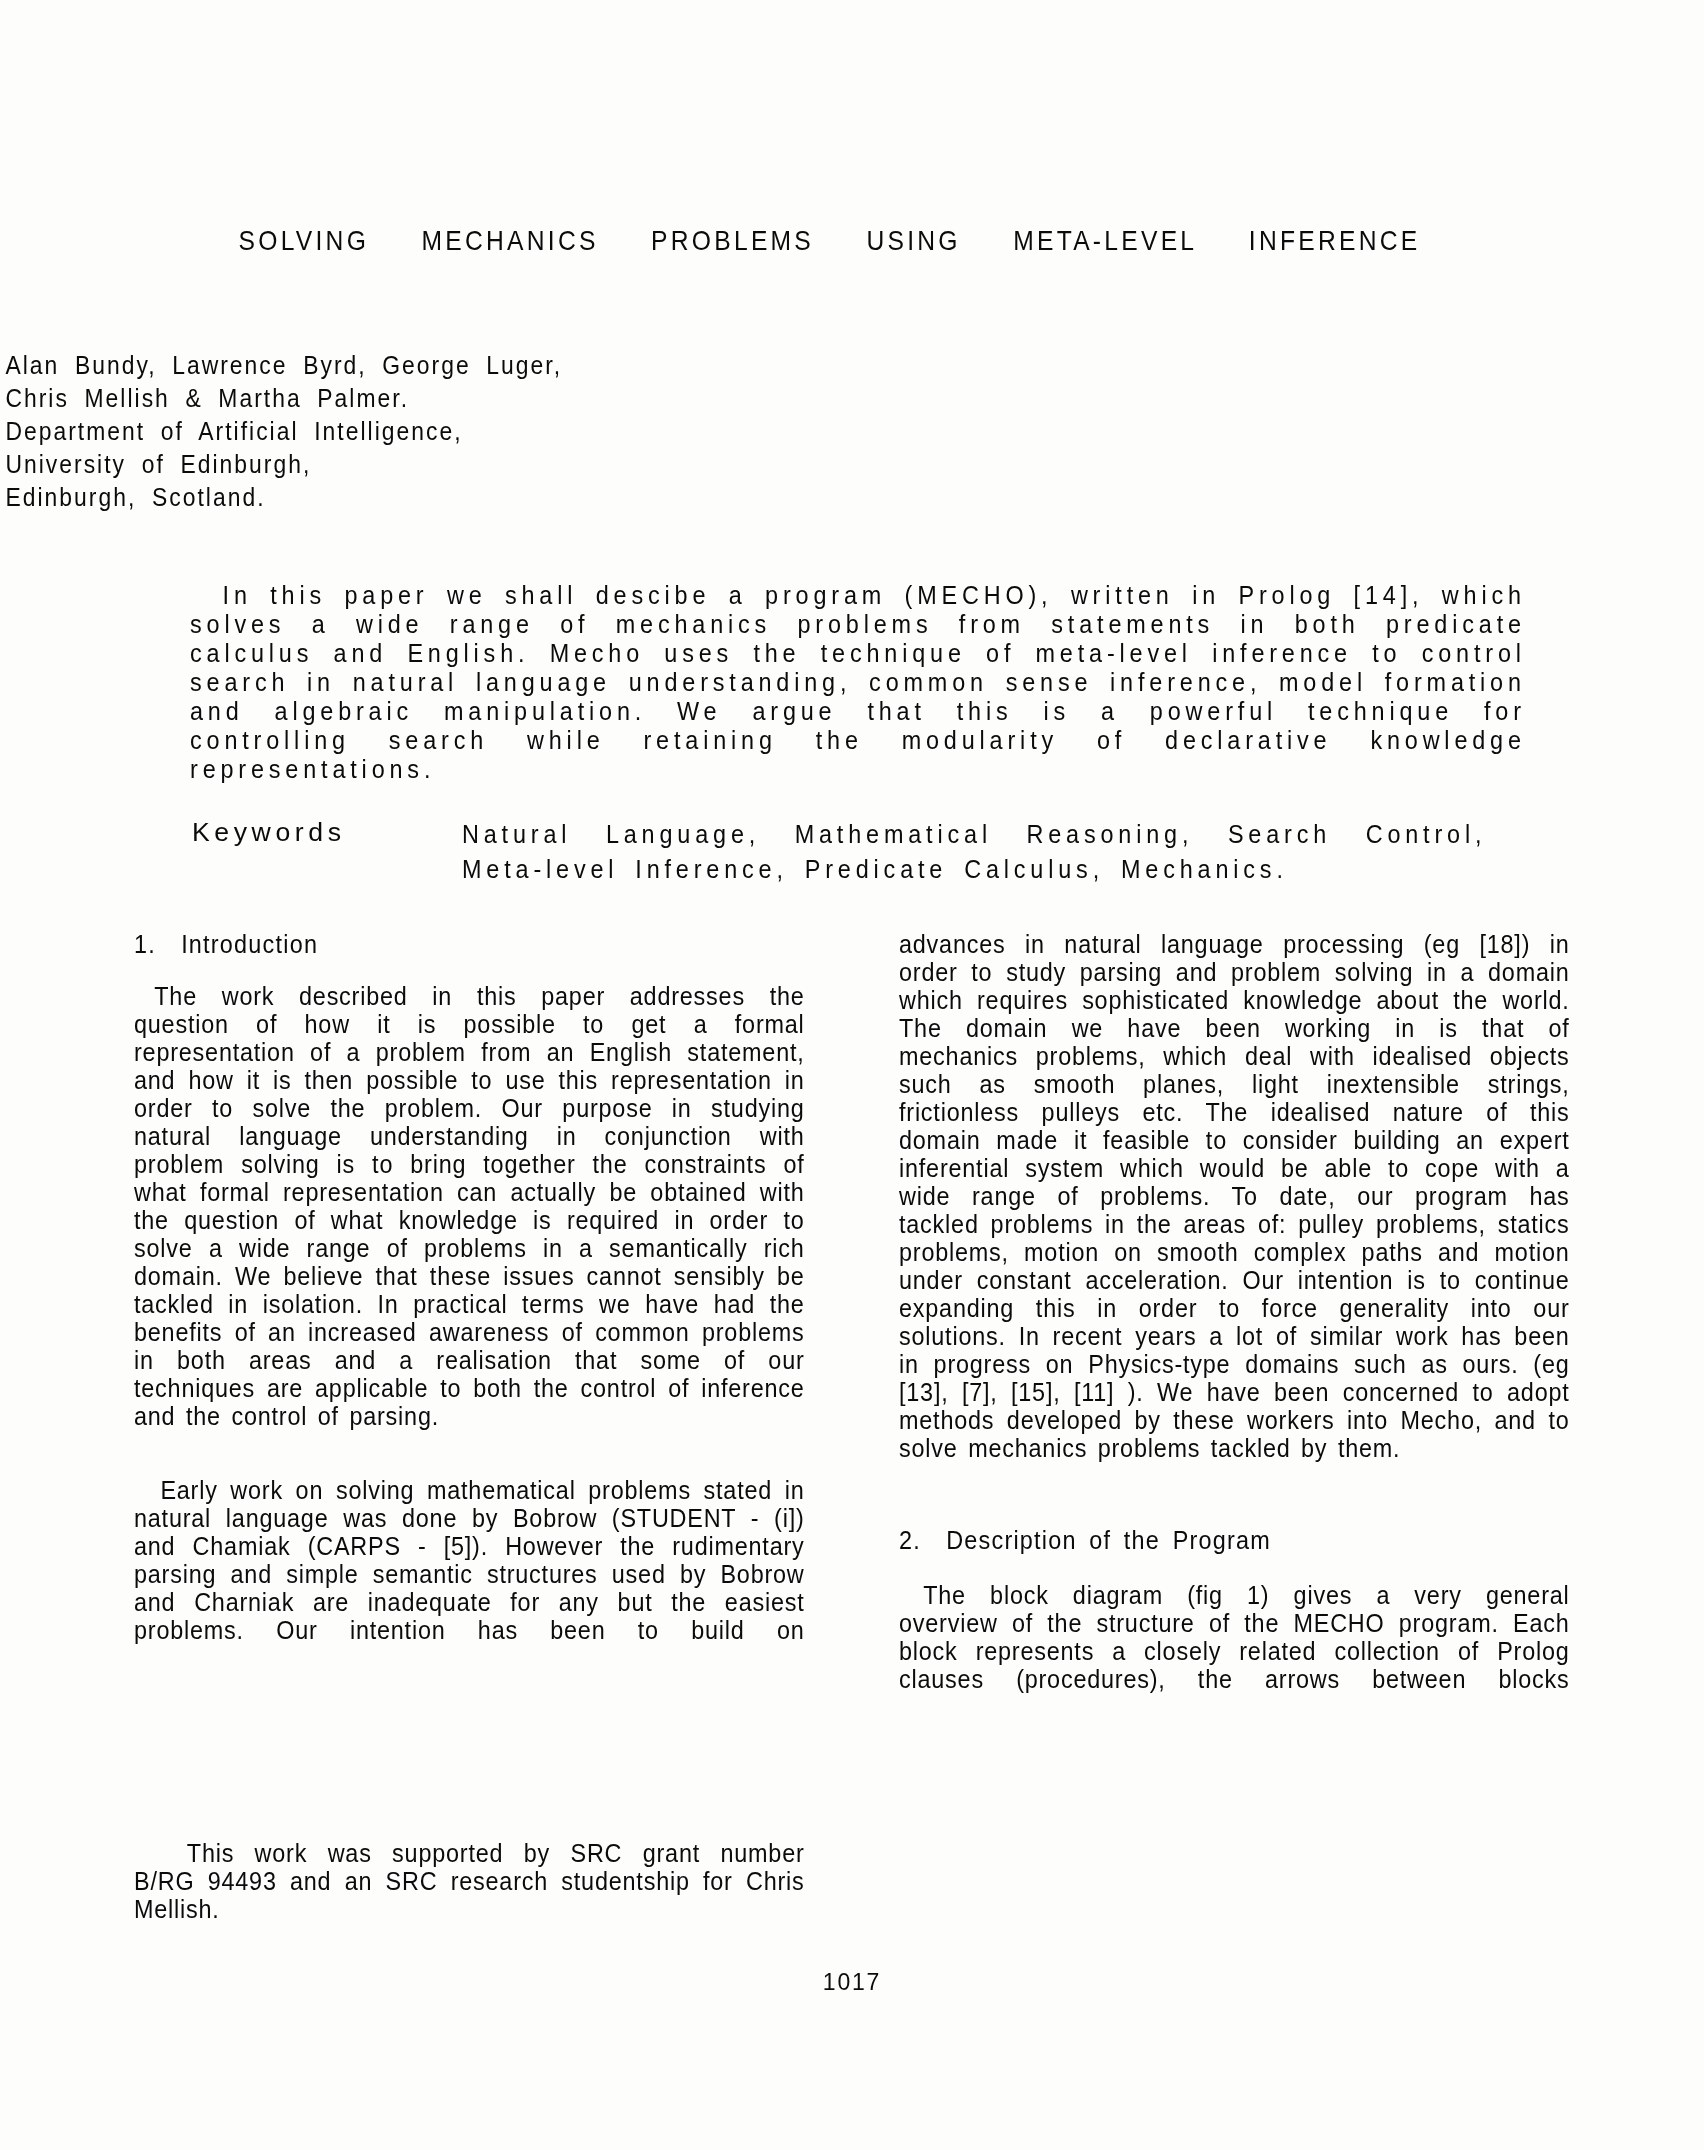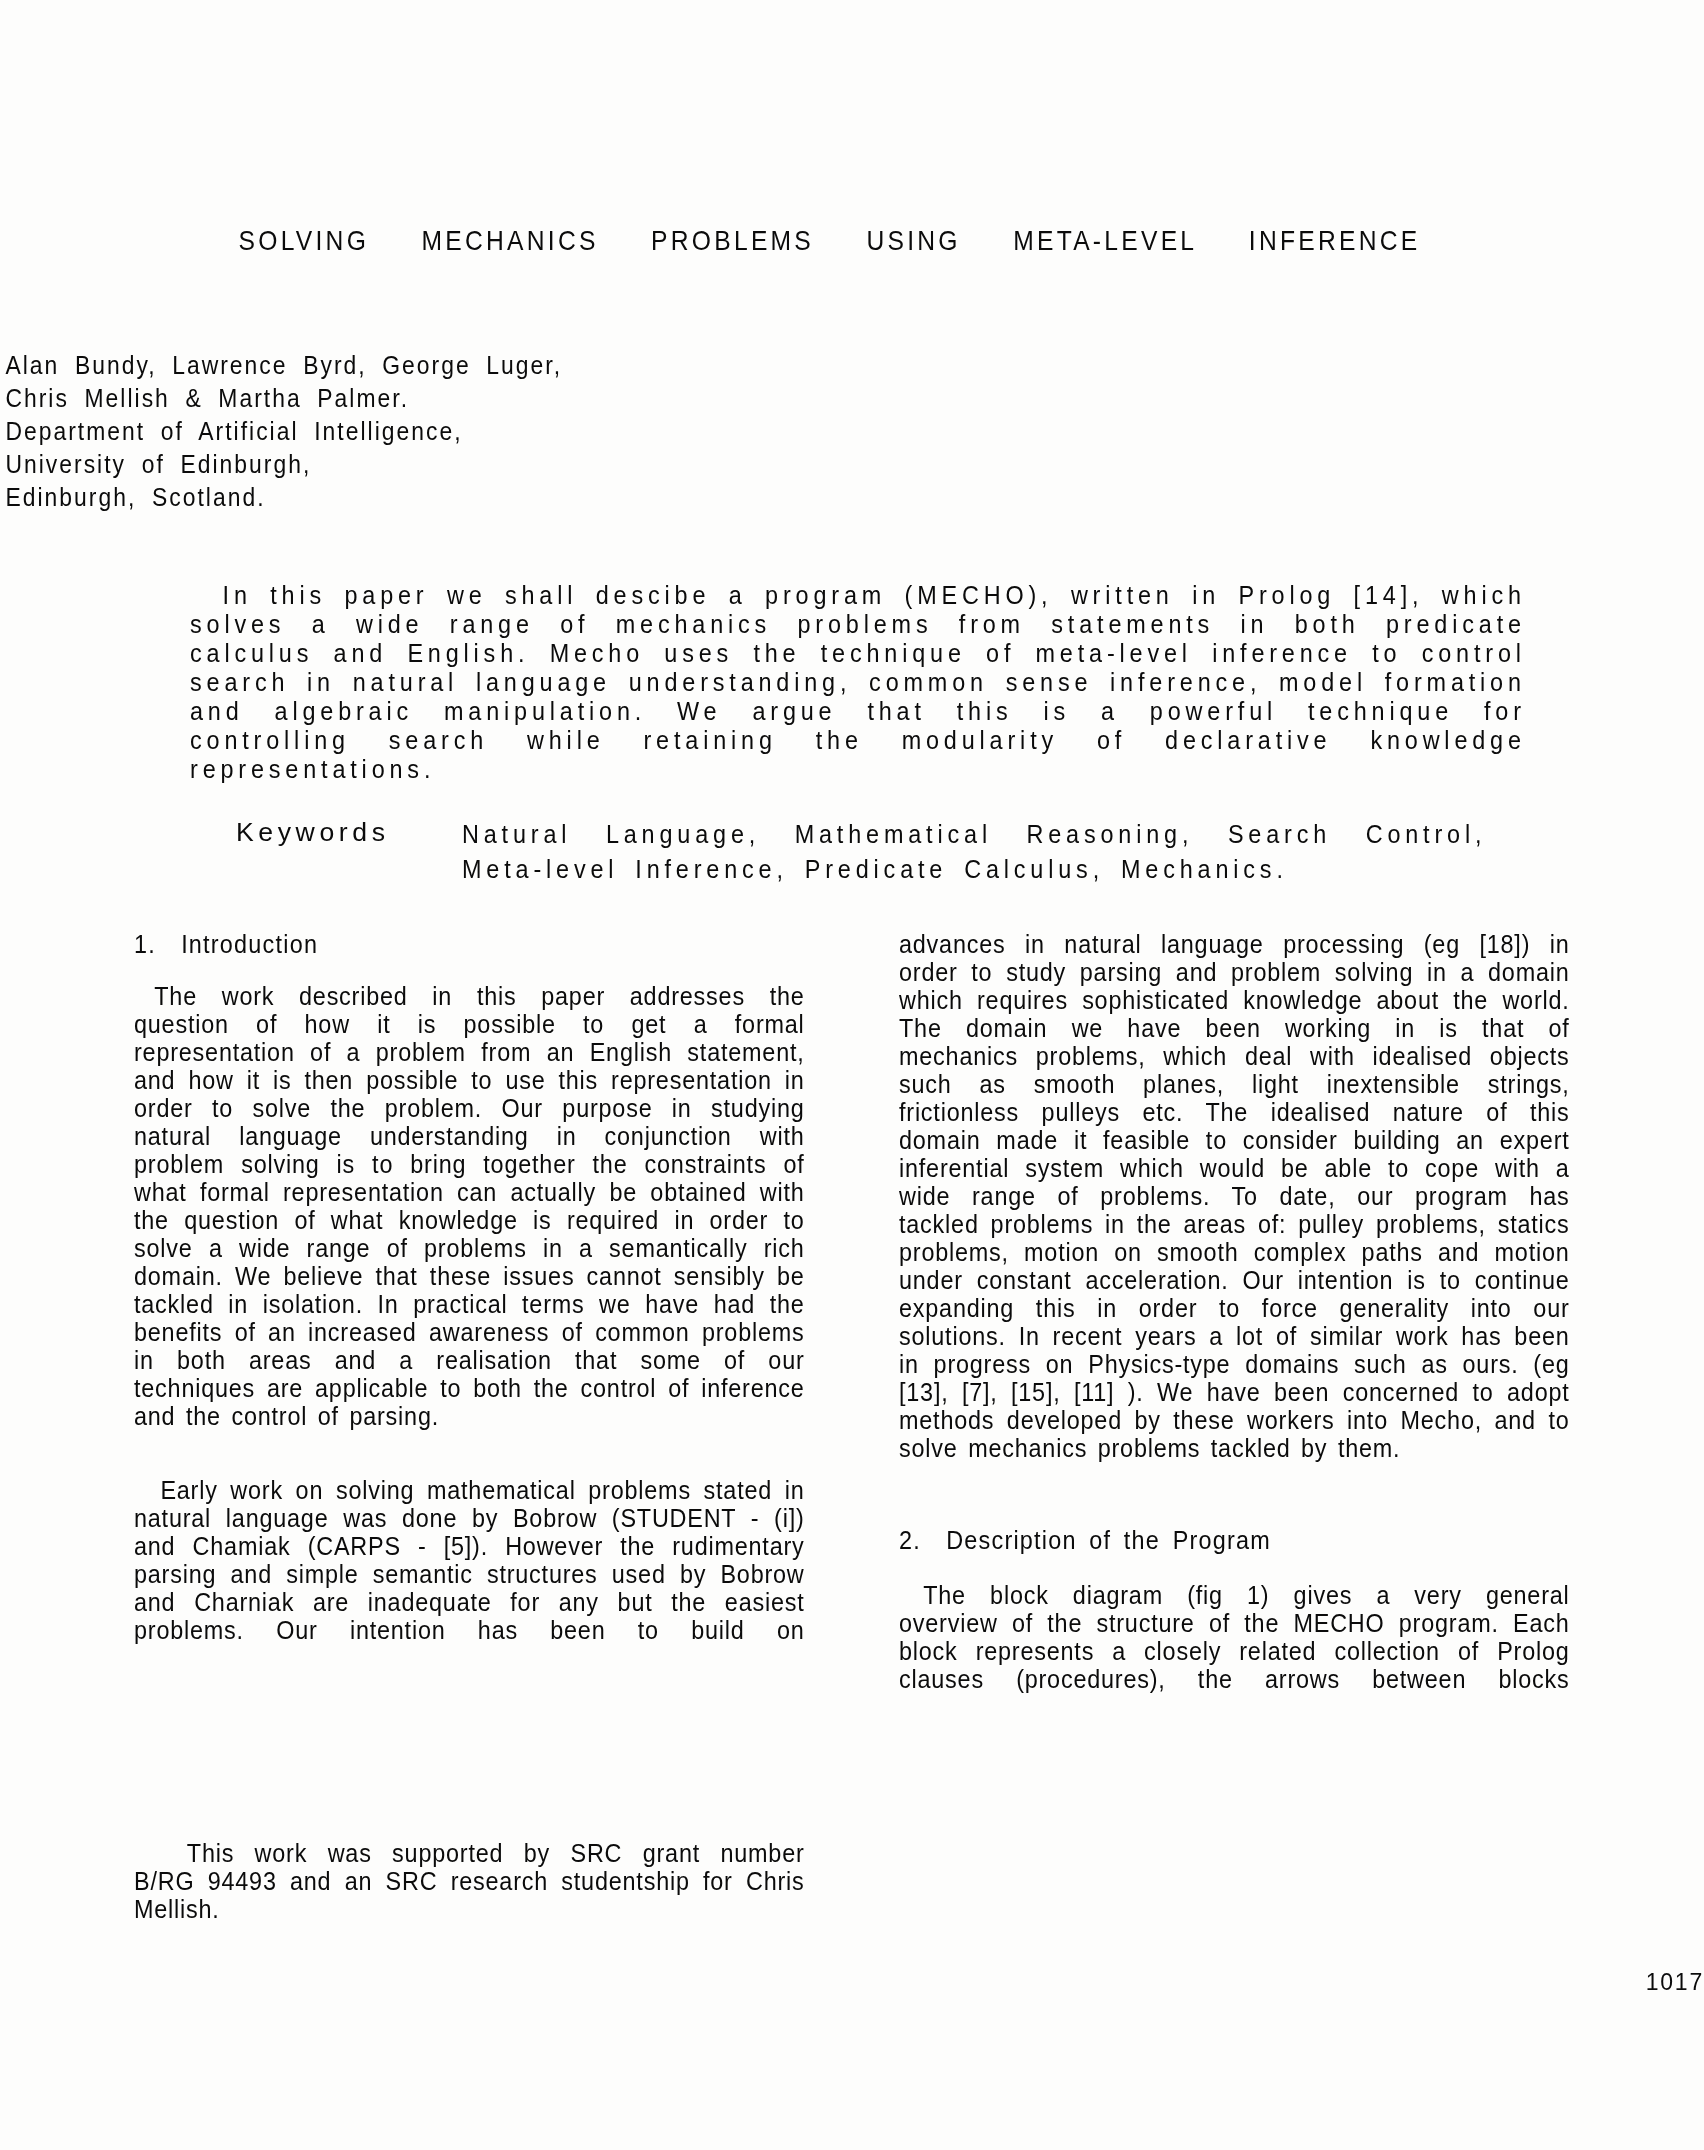--- a/index.html
+++ b/index.html
@@ -68,21 +68,20 @@
     word-spacing: 6.4px;
     text-align: justify;
     text-indent: 37px;
   }
   .keywords-label {
     position: absolute;
     top: 817px;
     left: 192px;
     font-size: 26.6px;
     letter-spacing: 4.6px;
-    margin-left: 44px;
   }
   .keywords-lines {
     position: absolute;
     top: 817px;
     left: 462px;
     width: 1164px;
     transform: scaleX(0.88);
     transform-origin: 0 0;
     font-size: 26.6px;
     line-height: 35px;
@@ -138,21 +137,21 @@
     word-spacing: 3.7px;
     text-align: justify;
     text-indent: 60px;
   }
 
   .page-number {
     position: absolute;
     top: 1969px;
     left: 0;
     width: 100%;
-    text-align: right;
+    text-align: center;
     font-size: 23px;
     letter-spacing: 1.8px;
   }
 </style>
 </head>
 <body>
 
 <div class="page">
 
   <div class="title-wrap">

